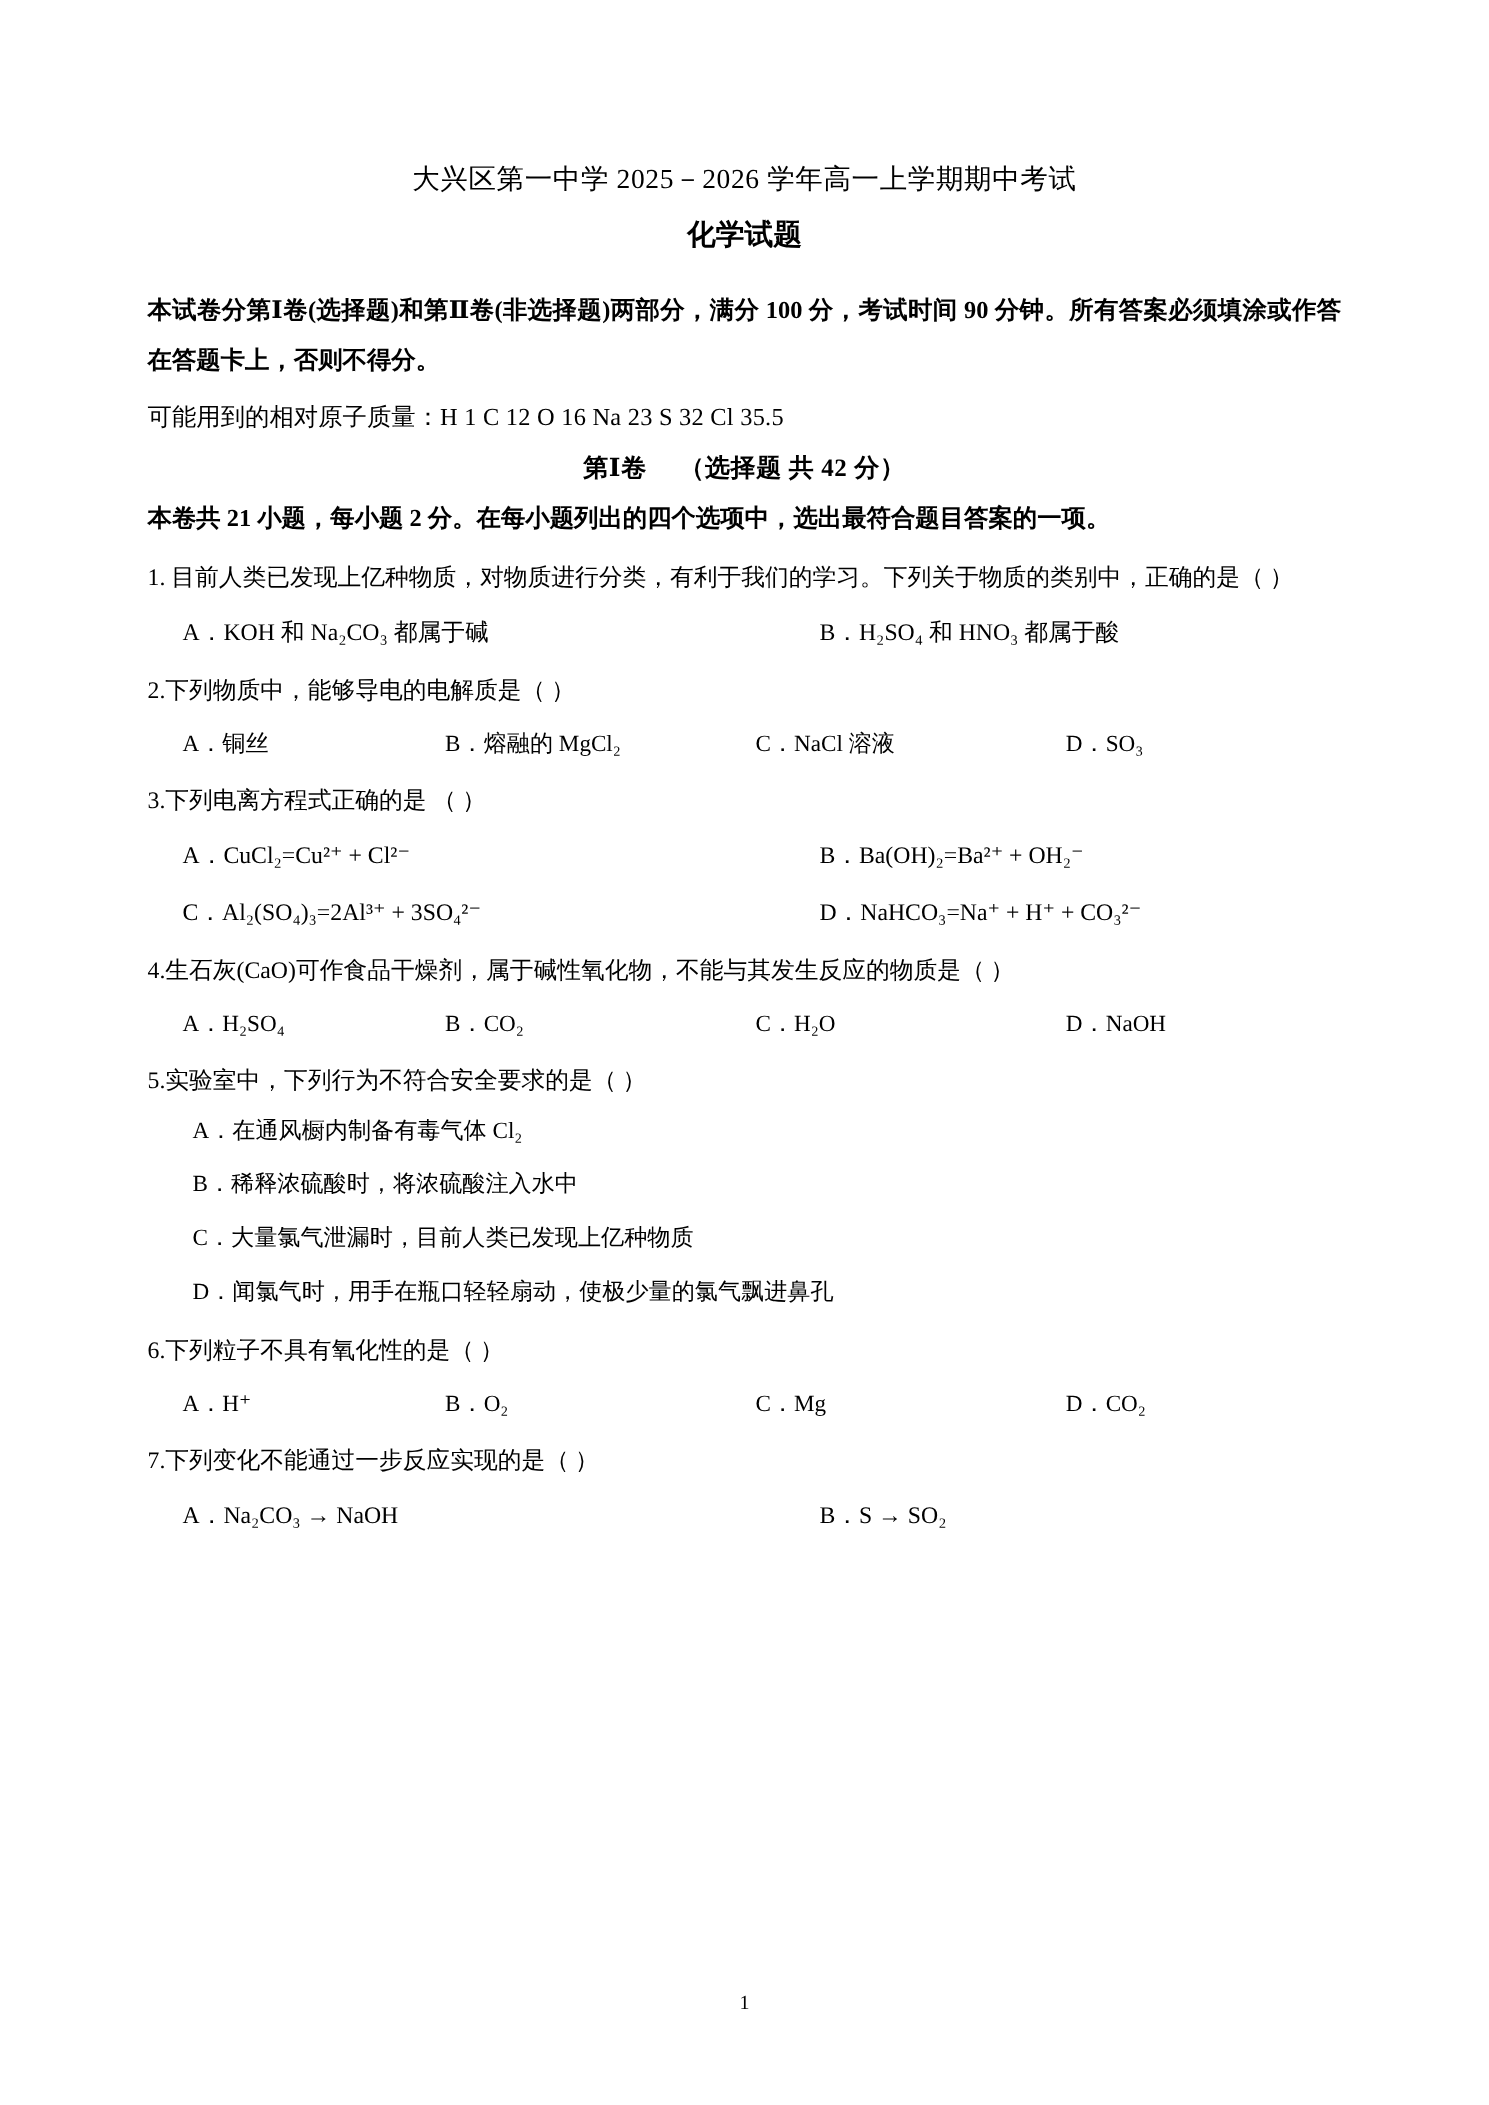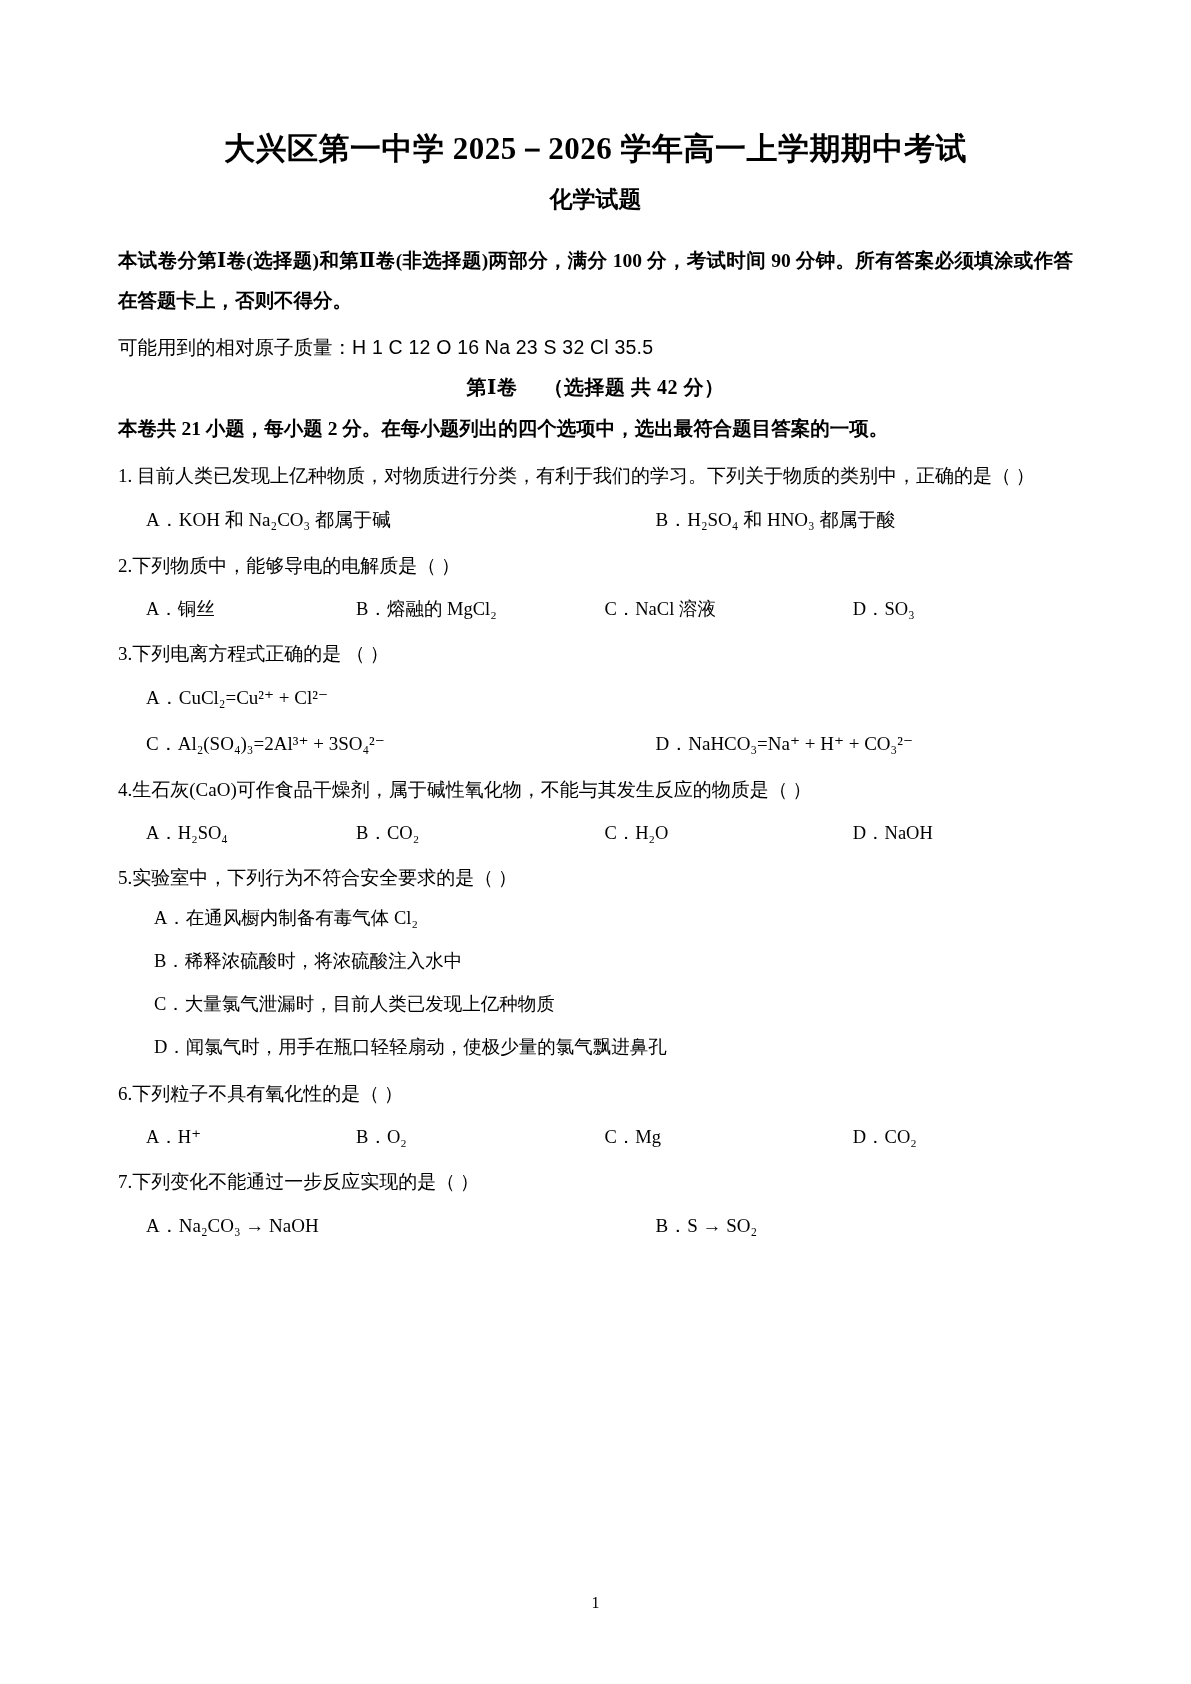--- a/index.html
+++ b/index.html
@@ -16,22 +16,22 @@
   }
   .page {
     width: 1191px;
     min-height: 1684px;
     box-sizing: border-box;
     padding: 108px 118px 40px 118px;
     position: relative;
   }
   .doc-title {
     text-align: center;
-    font-size: 31px;
-    font-weight: bold;
+    font-size: 22px;
+    font-weight: normal;
     letter-spacing: 0.5px;
     margin: 20px 0 14px 0;
     font-family: "Liberation Serif", "DejaVu Serif", serif;
   }
   .doc-subtitle {
     text-align: center;
     font-size: 23px;
     font-weight: bold;
     margin: 0 0 26px 0;
   }
@@ -41,21 +41,21 @@
     text-align: justify;
     margin: 0 0 6px 0;
     font-weight: bold;
   }
   .mass-line {
     font-size: 19.5px;
     line-height: 40px;
     margin: 4px 0 2px 0;
   }
   .mass-line .mono {
-    font-family: Liberation Sans, sans-serif;
+    font-family: Liberation Serif, serif;
     letter-spacing: 0.2px;
     text-align: right;
   }
   .section-head {
     text-align: center;
     font-size: 20px;
     font-weight: bold;
     margin: 6px 0 8px 0;
     letter-spacing: 0.5px;
   }
@@ -153,20 +153,21 @@
     <div>B．熔融的 MgCl₂</div>
     <div>C．NaCl 溶液</div>
     <div>D．SO₃</div>
   </div>
 
   <div class="q">
     <span>3.</span><span>下列电离方程式正确的是 （    ）</span>
   </div>
   <div class="opts two">
     <div class="serif-chem">A．CuCl₂=Cu²⁺ + Cl²⁻</div>
+    <div class="serif-chem col2">B．Ba(OH)₂=Ba²⁺ + OH₂⁻</div>
   </div>
   <div class="opts two">
     <div class="serif-chem">C．Al₂(SO₄)₃=2Al³⁺ + 3SO₄²⁻</div>
     <div class="serif-chem col2">D．NaHCO₃=Na⁺ + H⁺ + CO₃²⁻</div>
   </div>
 
   <div class="q">
     <span>4.</span><span>生石灰(CaO)可作食品干燥剂，属于碱性氧化物，不能与其发生反应的物质是（     ）</span>
   </div>
   <div class="opts four">

